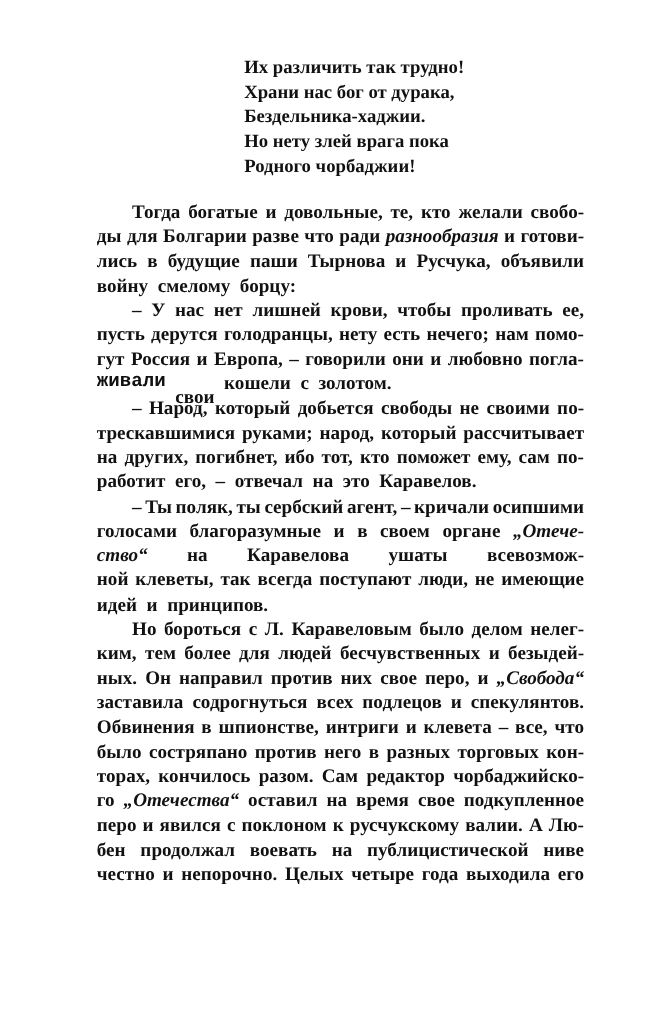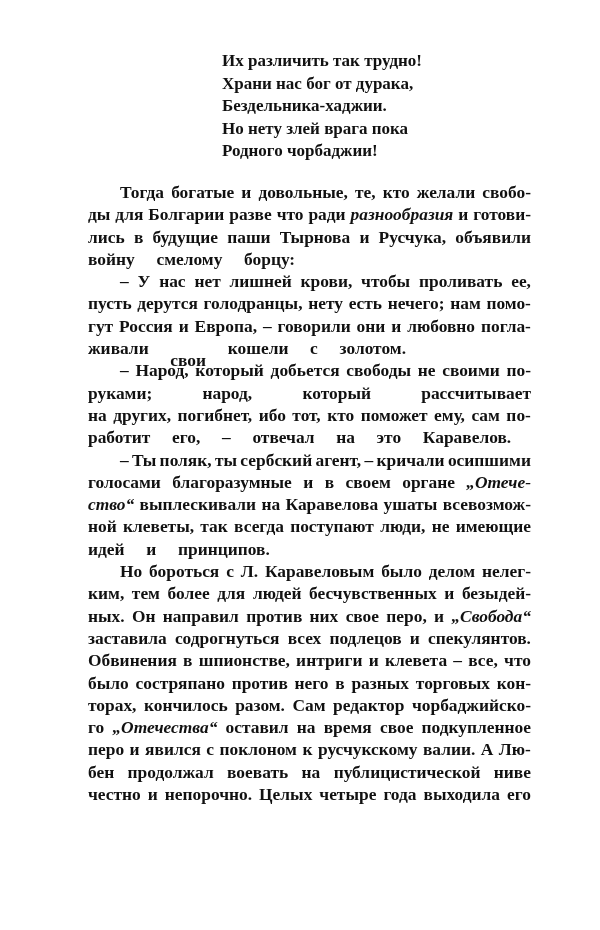--- a/index.html
+++ b/index.html
@@ -39,21 +39,21 @@
       font-size: 17.4px;
       font-weight: bold;
       line-height: 22.3px;
     }
     .flex-line {
       display: flex;
       justify-content: space-between;
       white-space: nowrap;
       height: 22.3px;
     }
-    .flex-line.left { justify-content: flex-start; gap: 17px; }
+    .flex-line.left { justify-content: flex-start; gap: 4px; }
     .flex-line.indent { padding-left: 32px; }
     .page-number {
       position: absolute;
       left: 0;
       width: 600px;
       top: 822px;
       text-align: center;
       font-size: 18px;
       font-weight: bold;
     }
@@ -135,37 +135,38 @@
         <span><span>и</span></span>
         <span><span>Европа,</span></span>
         <span><span>–</span></span>
         <span><span>говорили</span></span>
         <span><span>они</span></span>
         <span><span>и</span></span>
         <span><span>любовно</span></span>
         <span><span>погла-</span></span>
       </div>
       <div class="flex-line left">
-        <span style="margin-right: 0.27em;"><span>живали</span></span>
+        <span style="margin-right: 0.27em; font-family: Liberation Mono, monospace;"><span>живали</span></span>
         <span style="margin-right: 0.27em; margin-top: 12px;"><span>свои</span></span>
         <span style="margin-right: 0.27em;"><span>кошели</span></span>
         <span style="margin-right: 0.27em;"><span>с</span></span>
         <span><span>золотом.</span></span>
       </div>
       <div class="flex-line indent">
         <span><span>–</span></span>
         <span><span>Народ,</span></span>
         <span><span>который</span></span>
         <span><span>добьется</span></span>
         <span><span>свободы</span></span>
         <span><span>не</span></span>
         <span><span>своими</span></span>
         <span><span>по-</span></span>
       </div>
       <div class="flex-line">
+        <span><span>трескавшимися</span></span>
         <span><span>руками;</span></span>
         <span><span>народ,</span></span>
         <span><span>который</span></span>
         <span><span>рассчитывает</span></span>
       </div>
       <div class="flex-line">
         <span><span>на</span></span>
         <span><span>других,</span></span>
         <span><span>погибнет,</span></span>
         <span><span>ибо</span></span>
@@ -200,21 +201,20 @@
         <span><span>голосами</span></span>
         <span><span>благоразумные</span></span>
         <span><span>и</span></span>
         <span><span>в</span></span>
         <span><span>своем</span></span>
         <span><span>органе</span></span>
         <span><span style="font-style: italic;">„Отече-</span></span>
       </div>
       <div class="flex-line">
         <span><span style="font-style: italic;">ство“</span></span>
-        <span><span>выплескивали</span></span>
         <span><span>на</span></span>
         <span><span>Каравелова</span></span>
         <span><span>ушаты</span></span>
         <span><span>всевозмож-</span></span>
       </div>
       <div class="flex-line">
         <span><span>ной</span></span>
         <span><span>клеветы,</span></span>
         <span><span>так</span></span>
         <span><span>всегда</span></span>

